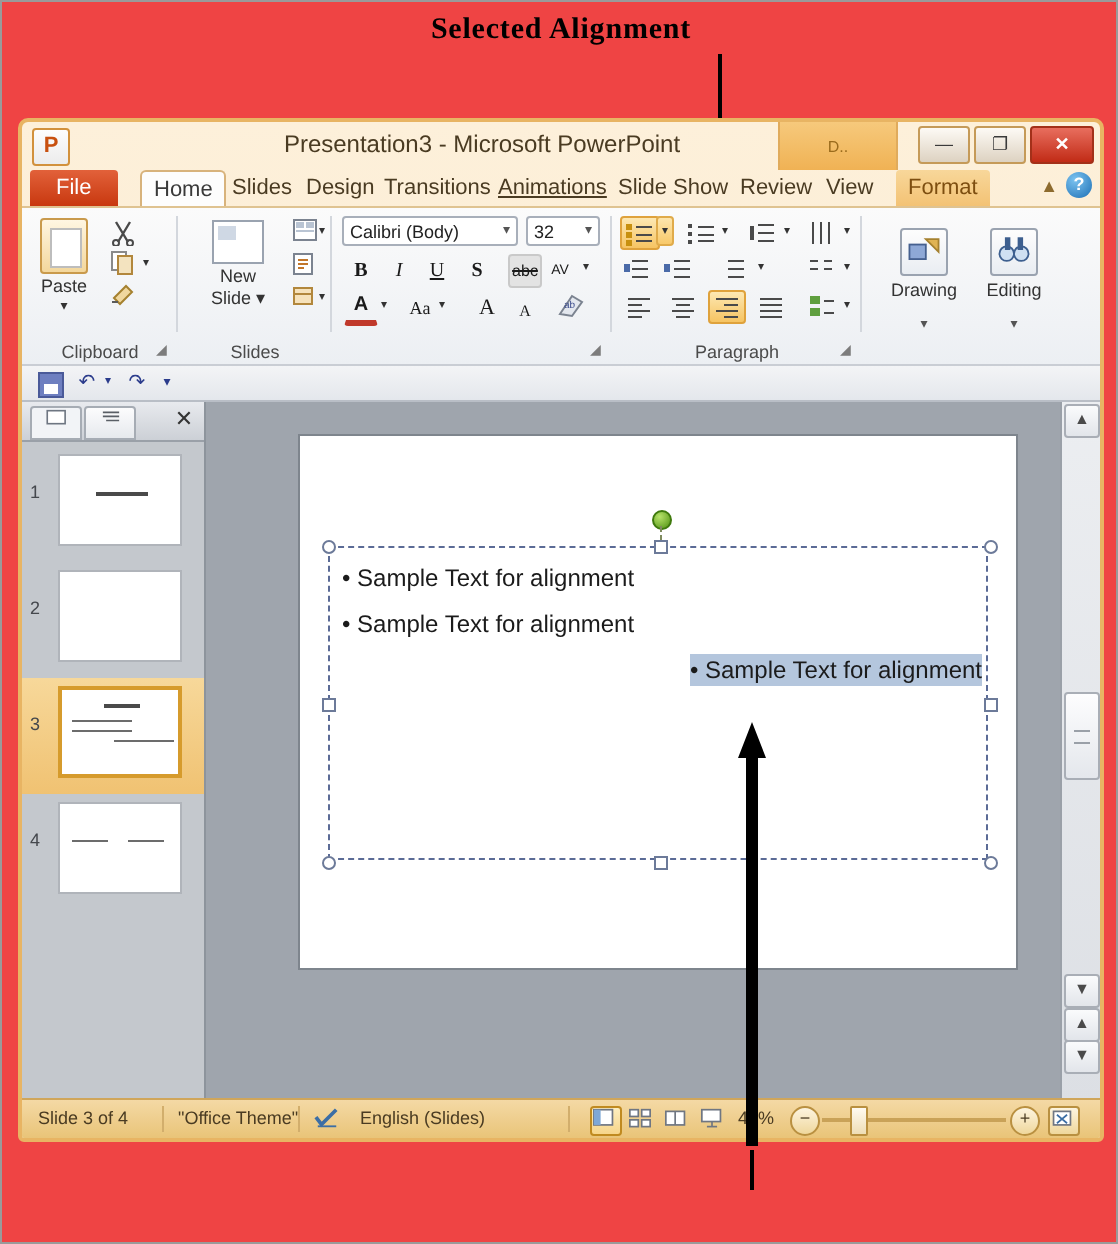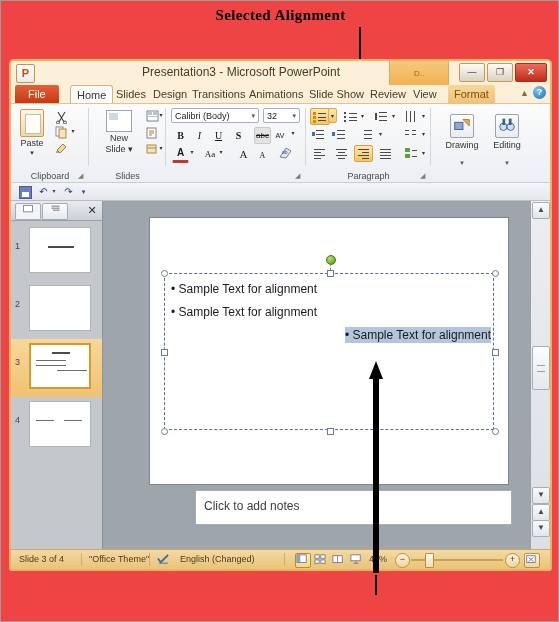--- a/index.html
+++ b/index.html
@@ -310,21 +310,21 @@
         <div class="win-btn close">✕</div>
       </div>
     </div>
 
     <div class="tabstrip">
       <div class="tab file" style="left:4px;">File</div>
       <div class="tab active" style="left:59px;">Home</div>
       <div class="tab" style="left:99px;">Slides</div>
       <div class="tab" style="left:136px;">Design</div>
       <div class="tab" style="left:175px;">Transitions</div>
-      <div class="tab" style="left:232px;">Animations</div>
+      <div class="tab" style="left:232px;text-decoration:underline;">Animations</div>
       <div class="tab" style="left:292px;">Slide Show</div>
       <div class="tab" style="left:353px;">Review</div>
       <div class="tab" style="left:396px;">View</div>
       <div class="tab ctx" style="left:437px;">Format</div>
       <div class="tab-help">
         <span class="chev-up">▲</span>
         <span class="help-circle">?</span>
       </div>
     </div>
 
@@ -622,23 +622,20 @@
             <div class="handle" style="left:162px;top:-4px;"></div>
             <div class="handle rnd" style="left:327px;top:-4px;"></div>
             <div class="handle" style="left:-4px;top:75px;"></div>
             <div class="handle" style="left:327px;top:75px;"></div>
             <div class="handle rnd" style="left:-4px;top:154px;"></div>
             <div class="handle" style="left:162px;top:154px;"></div>
             <div class="handle rnd" style="left:327px;top:154px;"></div>
           </div>
         </div>
 
-        <div class="notespane">
-          <div class="notes-text">Click to add notes</div>
-        </div>
       </div>
 
       <div class="vscroll">
         <div class="sc-btn" style="top:1px;">▲</div>
         <div class="sc-thumb"></div>
         <div class="sc-btn" style="top:286px;">▼</div>
         <div class="sc-btn" style="top:303px;">▲</div>
         <div class="sc-btn" style="top:319px;">▼</div>
       </div>
     </div>
@@ -647,21 +644,21 @@
       <div class="sb-item" style="left:8px;">Slide 3 of 4</div>
       <div class="sb-sep" style="left:70px;"></div>
       <div class="sb-item" style="left:78px;">"Office Theme"</div>
       <div class="sb-sep" style="left:138px;"></div>
       <div class="sb-item" style="left:146px;top:3px;">
         <svg viewBox="0 0 14 13" width="13" height="12">
             <path d="M1 6 L4 10 L12 2" stroke="#3c6ea5" stroke-width="2" fill="none"></path>
             <path d="M2 11 h10" stroke="#3c6ea5"></path>
           </svg>
       </div>
-      <div class="sb-item" style="left:169px;">English (Changed)</div>
+      <div class="sb-item" style="left:169px;">English (Slides)</div>
       <div class="sb-sep" style="left:273px;"></div>
 
       <div class="viewbtn sel" style="left:284px;">
         <svg viewBox="0 0 14 13" width="12" height="11">
             <rect x="1" y="1" width="11" height="9" fill="#fff" stroke="#6f7682"></rect>
             <rect x="1" y="1" width="4" height="9" fill="#7fa8d6"></rect>
           </svg>
       </div>
       <div class="viewbtn" style="left:302px;">
         <svg viewBox="0 0 14 13" width="12" height="11">

